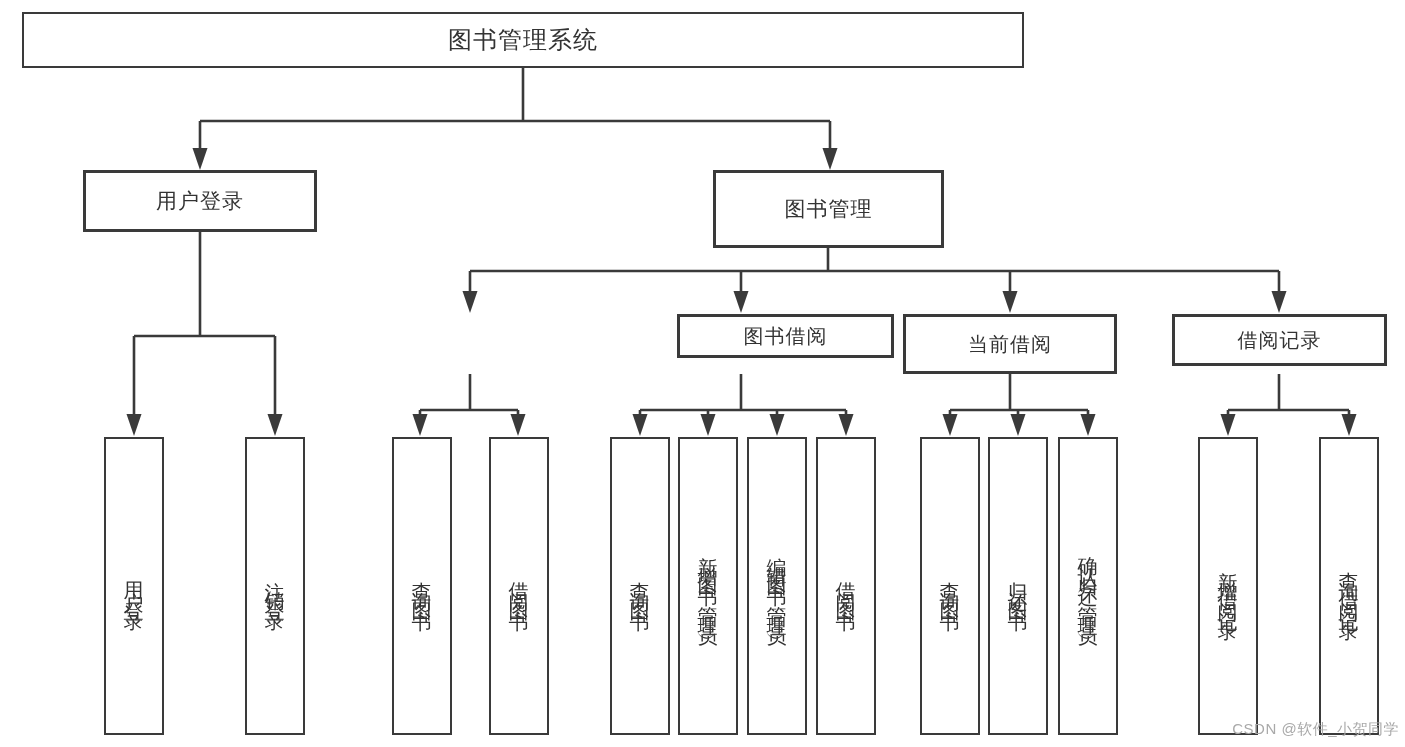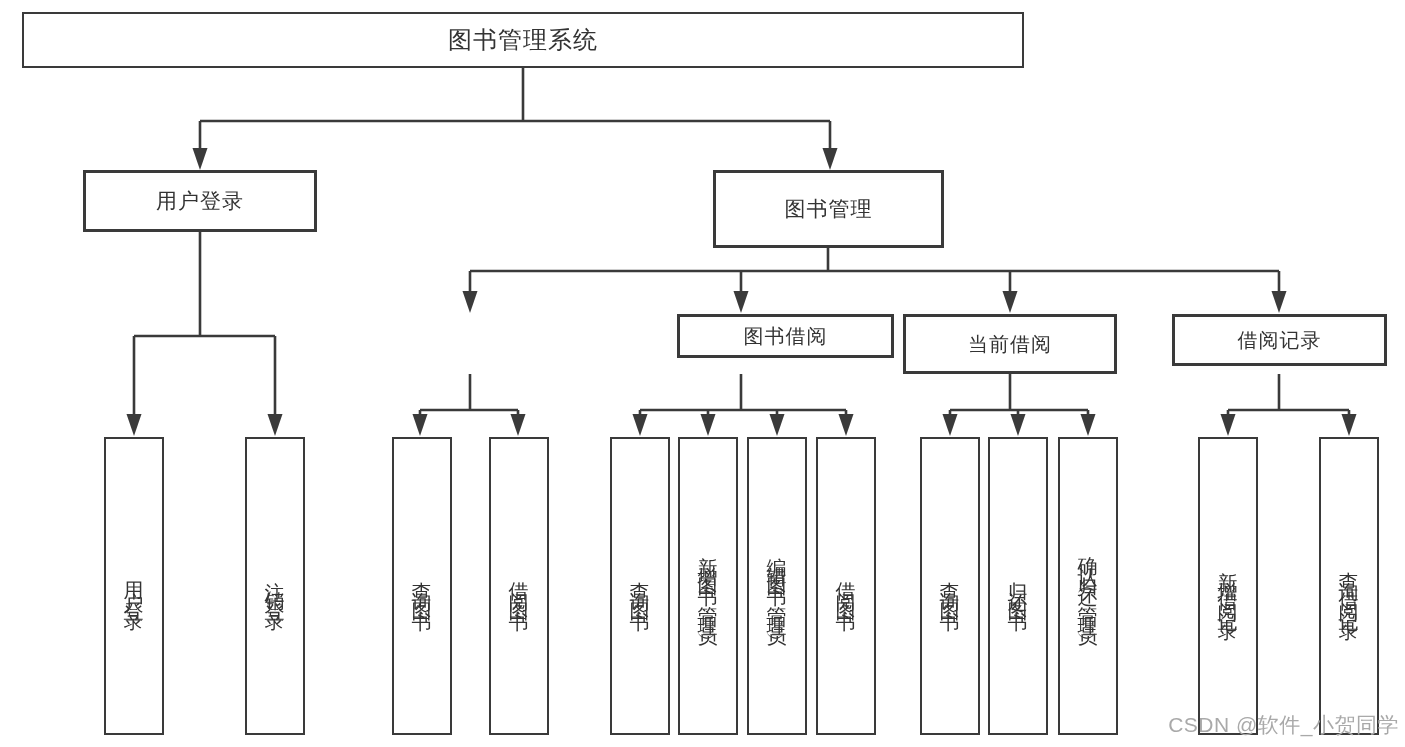--- a/index.html
+++ b/index.html
@@ -53,21 +53,21 @@
     writing-mode: vertical-rl;
     text-orientation: mixed;
     letter-spacing: 10px;
     font-size: 20px;
     line-height: 1;
   }
   .watermark {
     position: absolute;
     right: 6px;
     bottom: 8px;
-    font-size: 21px;
+    font-size: 15px;
     color: var(--watermark);
     letter-spacing: 0.5px;
     white-space: nowrap;
   }
 </style>
 </head>
 <body>
 
 <div class="canvas">
 

